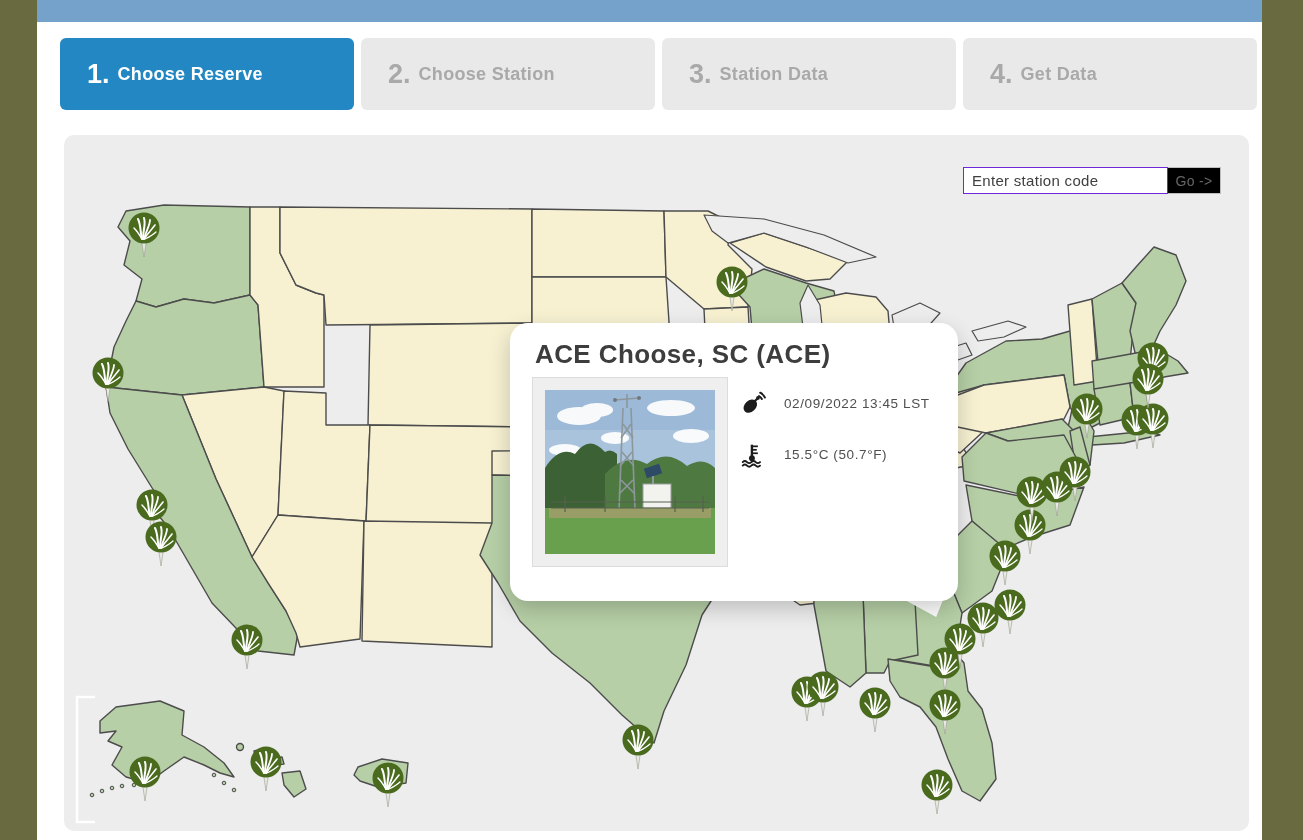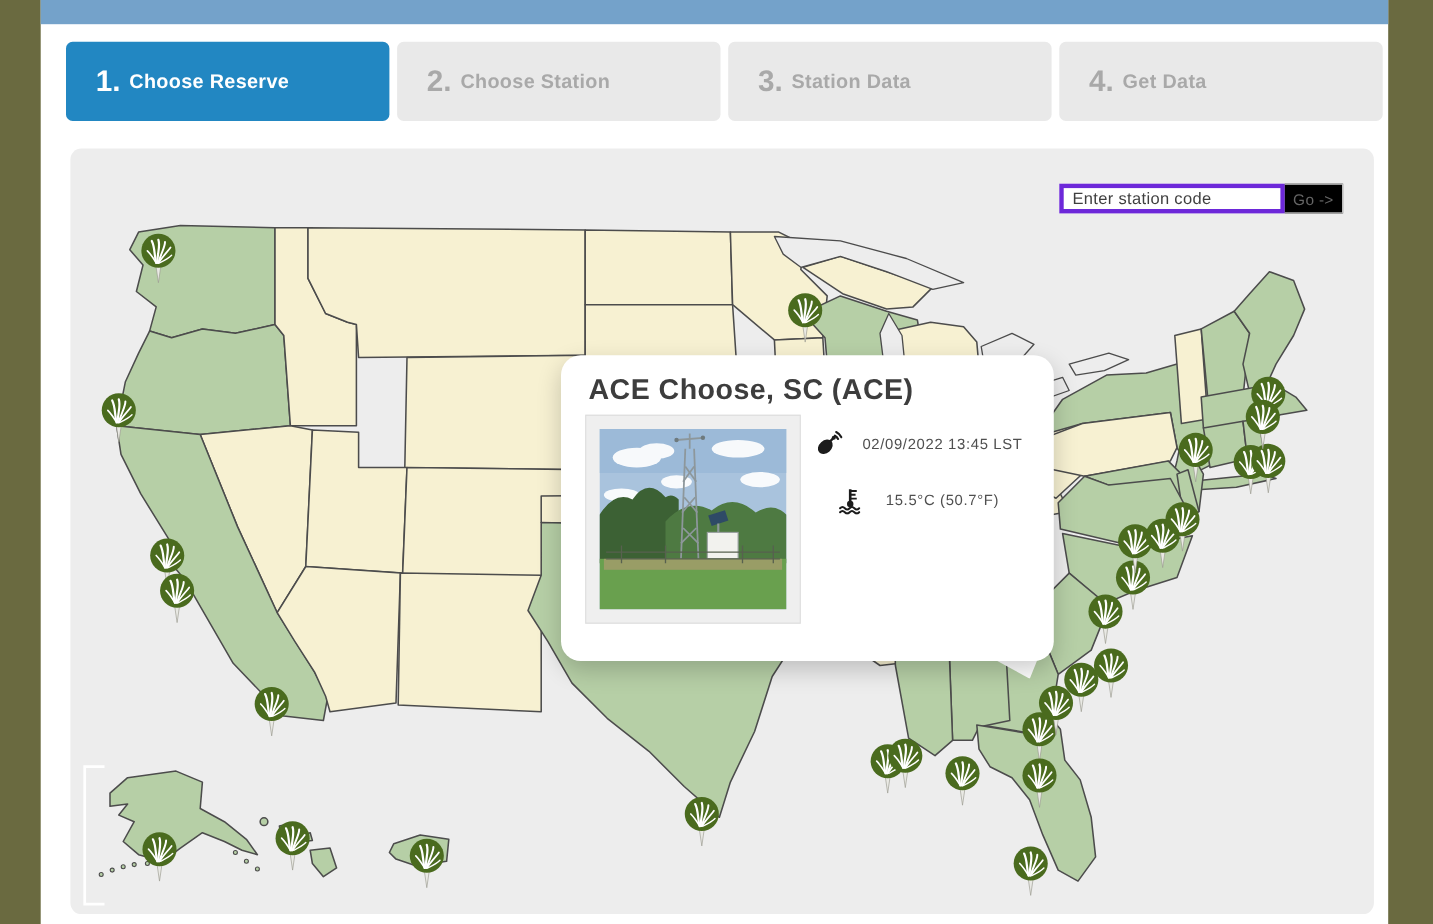--- a/index.html
+++ b/index.html
@@ -32,21 +32,21 @@
   }
   .map-svg { position:absolute; left:0; top:0; }
   .state-green { fill:#b6cfa6; stroke:#4c4c4c; stroke-width:1.4; stroke-linejoin:round; }
   .state-cream { fill:#f7f1d2; stroke:#4c4c4c; stroke-width:1.4; stroke-linejoin:round; }
   .water { fill:#ededed; stroke:#4c4c4c; stroke-width:1.2; stroke-linejoin:round; }
   .inset-bracket { fill:none; stroke:#ffffff; stroke-width:2.5; }
 
   
   .search { position:absolute; top:32px; right:28px; display:flex; z-index:5; }
   .search input {
-    width:205px; height:27px; border:4px solid #6d28d9; background:#fff;
+    width:205px; height:27px; border:1px solid #6d28d9; background:#fff;
     font-family:"Liberation Sans", sans-serif; font-size:15px; color:#3f3f3f;
     padding:0 8px; letter-spacing:.3px; outline:none;
   }
   .search input::placeholder { color:#3f3f3f; opacity:1; }
   .search button {
     width:53px; height:27px; border:1px solid #bdbdbd; border-left:none;
     background:#000000; color:#666; font-family:"Liberation Sans", sans-serif;
     font-size:14px; cursor:pointer; letter-spacing:.3px;
   }
 
@@ -61,21 +61,21 @@
     position:absolute; left:841px; top:465px; width:38px; height:17px; z-index:3;
     background:#ffffff; clip-path:polygon(0 0,100% 0,82% 100%);
   }
   .popup h2 { font-size:26px; font-weight:600; color:#3d3d3d; letter-spacing:.4px; padding-left:3px; }
   .popup-body { display:flex; margin-top:7px; }
   .photo-frame {
     width:196px; height:190px; background:#efefef; border:1px solid #dcdcdc;
     display:flex; align-items:center; justify-content:center; flex-shrink:0;
   }
   .rows { margin-left:10px; padding-top:1px; }
-  .row { height:51px; display:flex; align-items:center;justify-content:center; }
+  .row { height:51px; display:flex; align-items:center; }
   .row .ic { width:30px; display:flex; justify-content:center; flex-shrink:0; }
   .row .tx { margin-left:16px; font-size:13.5px; color:#4f4f4f; letter-spacing:.6px; white-space:nowrap; }
 </style>
 </head>
 <body>
 
 <div class="frame">
   <div class="topbar"></div>
 
   <div class="tabs">

